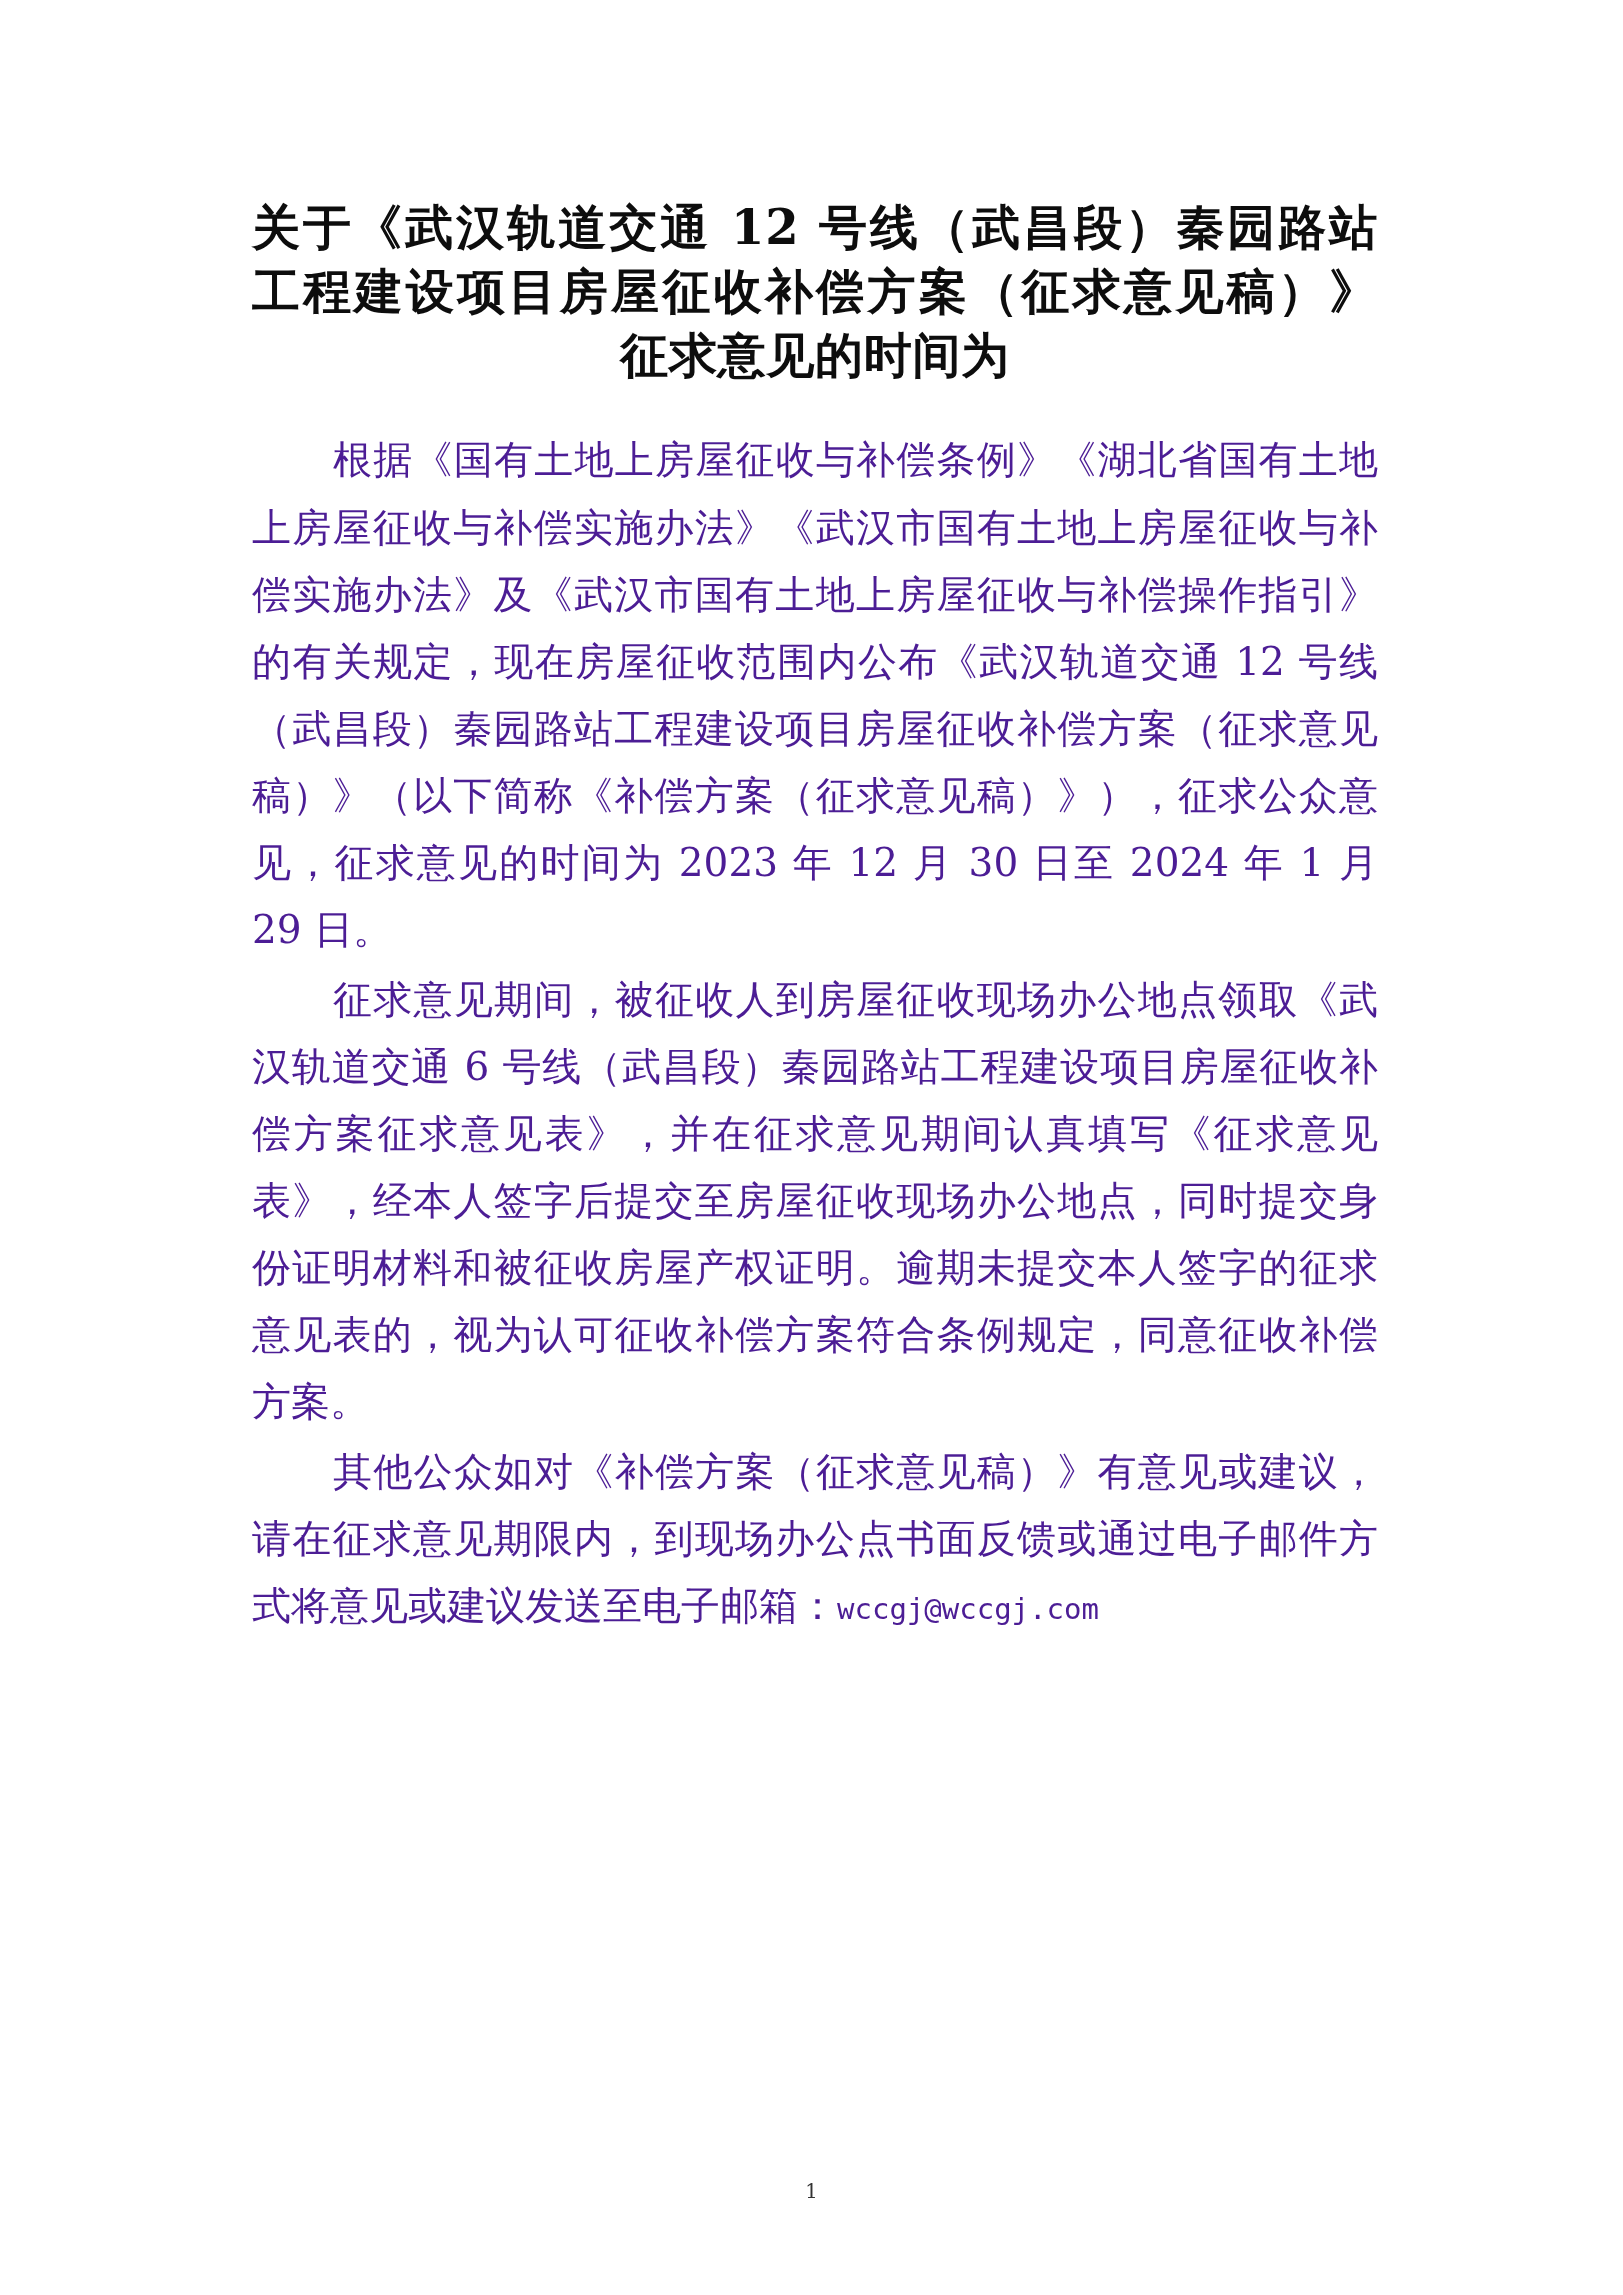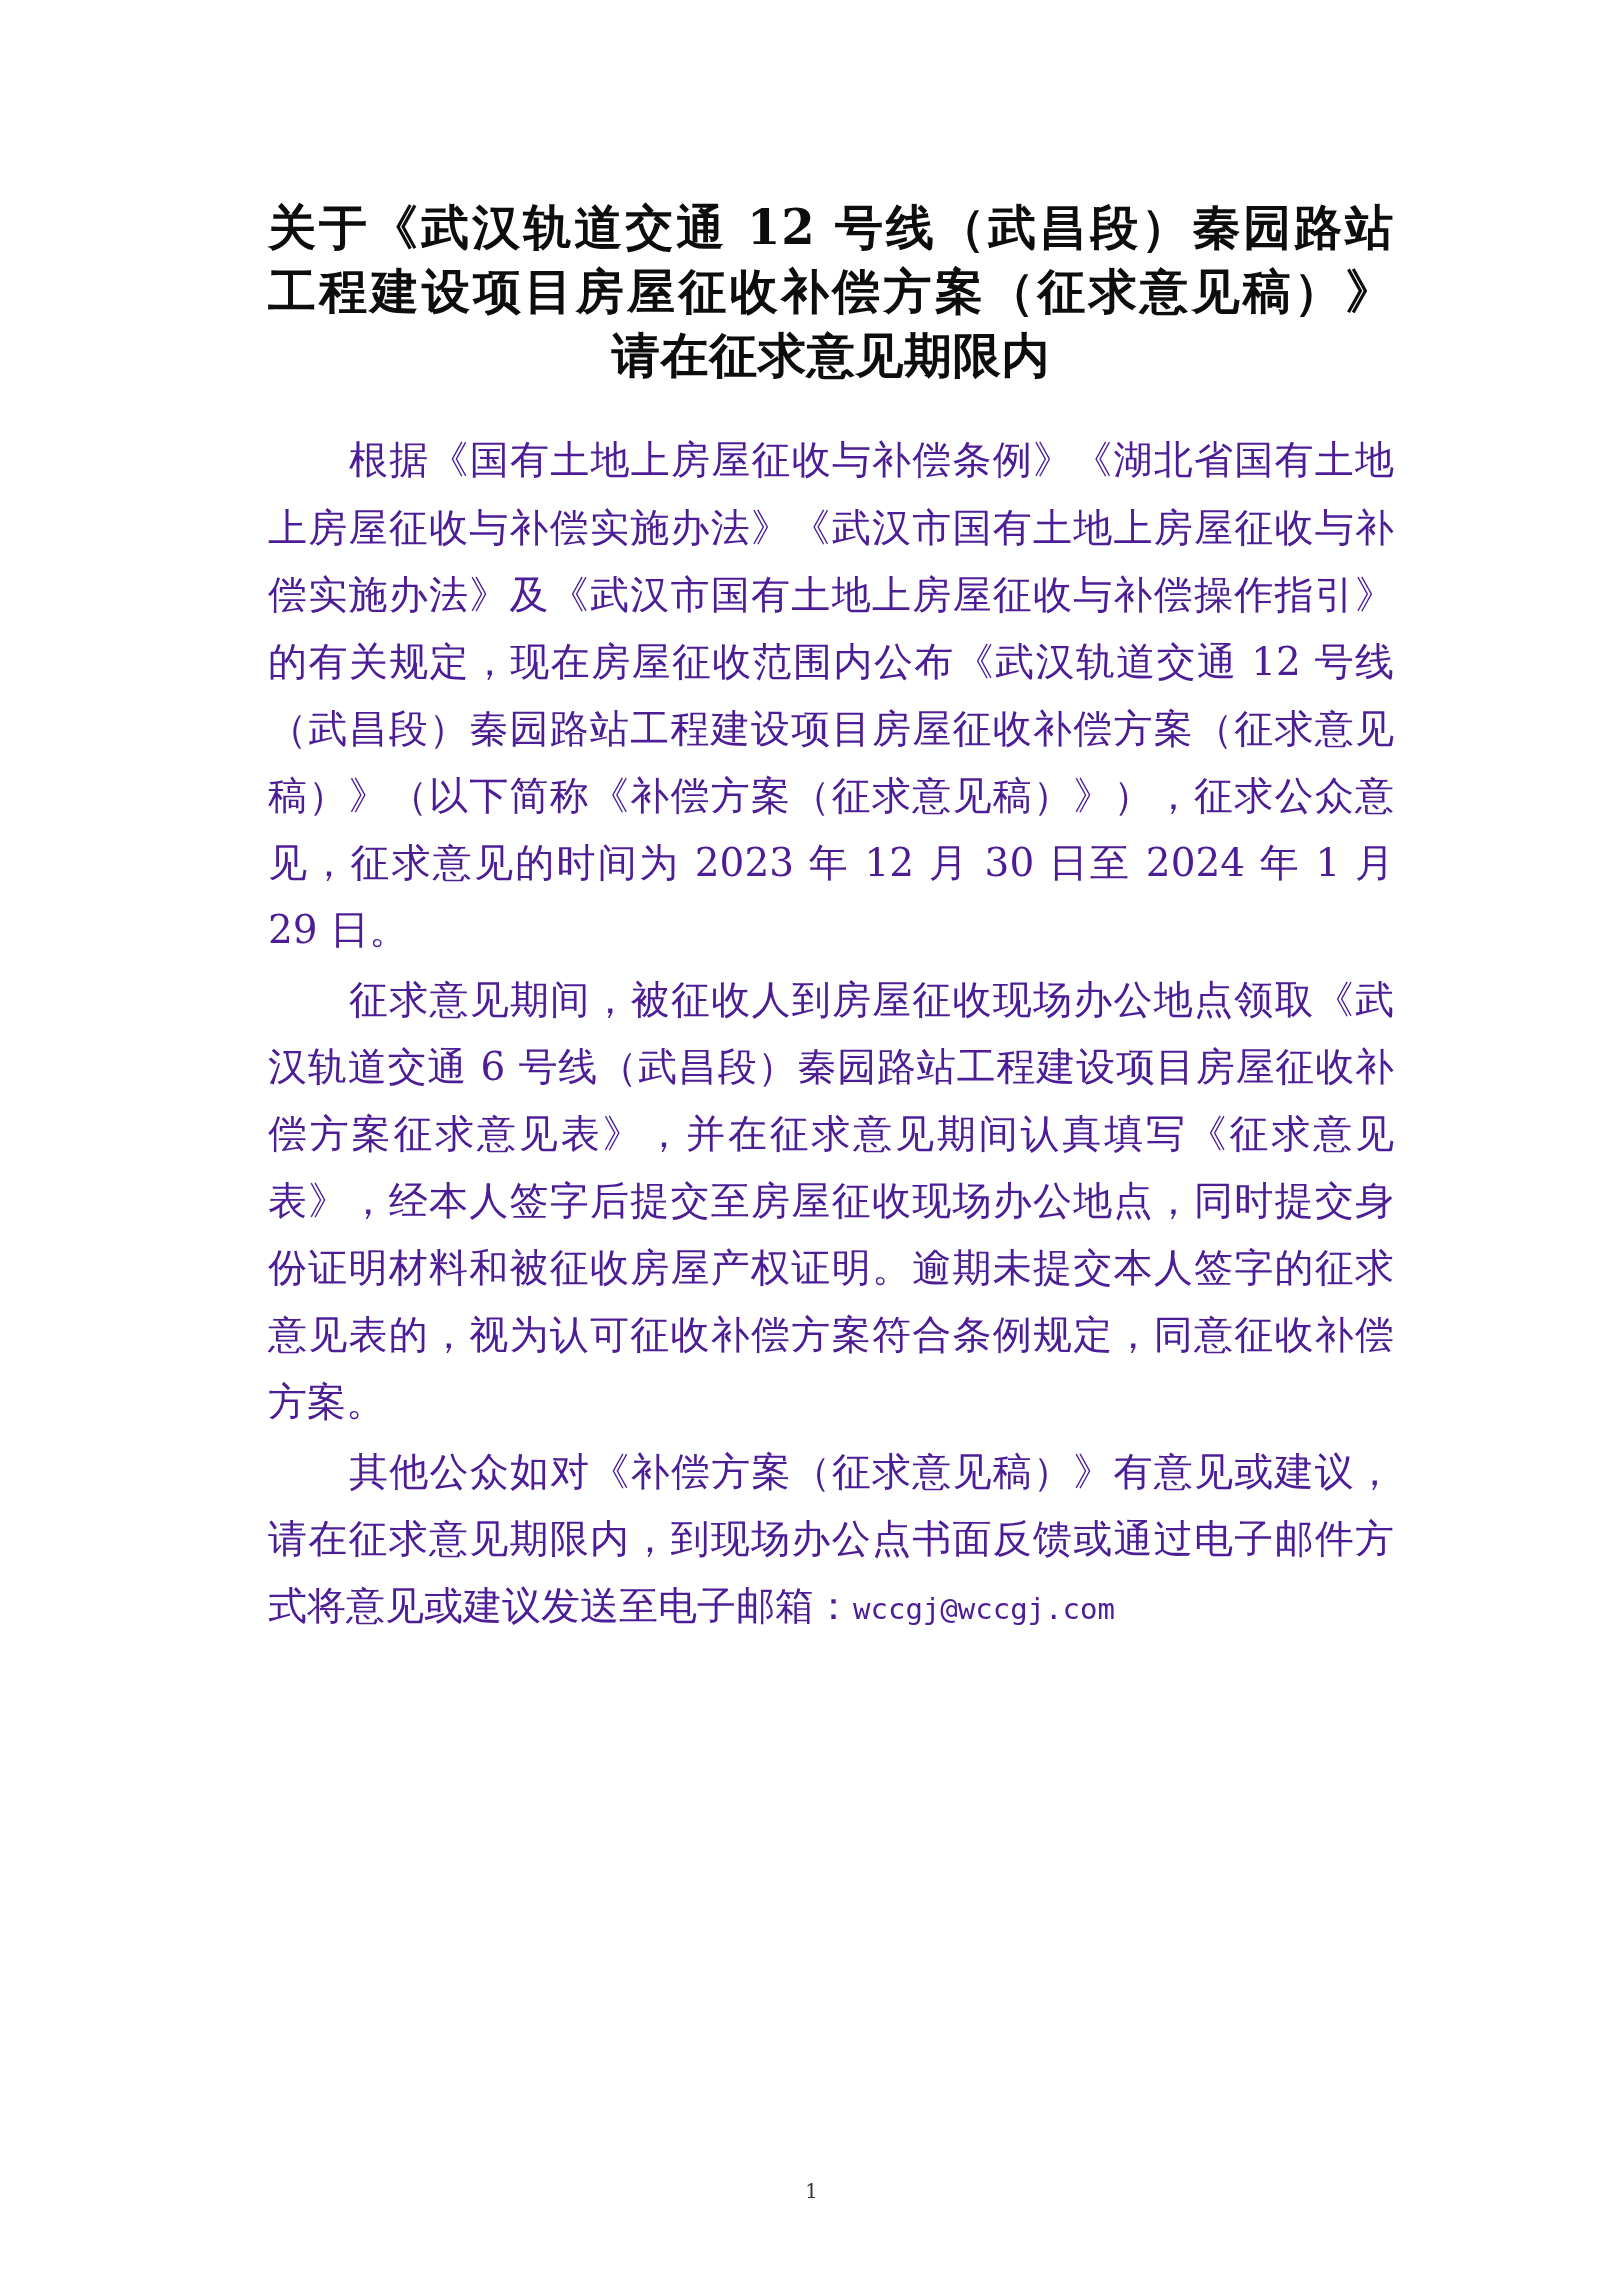--- a/index.html
+++ b/index.html
@@ -13,21 +13,21 @@
   .page {
     position: relative;
     width: 1623px;
     height: 2295px;
     background: #ffffff;
     box-sizing: border-box;
     overflow: hidden;
   }
   .content {
     position: absolute;
-    left: 268px;
+    left: 252px;
     top: 196px;
     width: 1126px;
   }
   .doc-title {
     font-family: "DejaVu Serif", serif;
     font-weight: bold;
     font-size: 48px;
     line-height: 1.33;
     color: #0d0d0d;
     text-align: center;
@@ -77,21 +77,21 @@
 </head>
 <body>
 
 <div class="page">
 
   <div class="content">
 
     <h1 class="doc-title">
       <span class="tline l1">关于《武汉轨道交通 12 号线（武昌段）秦园路站</span>
       <span class="tline l2">工程建设项目房屋征收补偿方案（征求意见稿）》</span>
-      <span class="tline l3">请在征求意见期限内</span>
+      <span class="tline l3">征求意见的时间为</span>
     </h1>
 
     <p class="para last-left">根据《国有土地上房屋征收与补偿条例》《湖北省国有土地上房屋征收与补偿实施办法》《武汉市国有土地上房屋征收与补偿实施办法》及《武汉市国有土地上房屋征收与补偿操作指引》的有关规定，现在房屋征收范围内公布《武汉轨道交通 12 号线（武昌段）秦园路站工程建设项目房屋征收补偿方案（征求意见稿）》（以下简称《补偿方案（征求意见稿）》），征求公众意见，征求意见的时间为 2023 年 12 月 30 日至 2024 年 1 月 29 日。</p>
 
     <p class="para last-left">征求意见期间，被征收人到房屋征收现场办公地点领取《武汉轨道交通 6 号线（武昌段）秦园路站工程建设项目房屋征收补偿方案征求意见表》，并在征求意见期间认真填写《征求意见表》，经本人签字后提交至房屋征收现场办公地点，同时提交身份证明材料和被征收房屋产权证明。逾期未提交本人签字的征求意见表的，视为认可征收补偿方案符合条例规定，同意征收补偿方案。</p>
 
     <p class="para last-left"><span>其他公众如对《补偿方案（征求意见稿）》有意见或建议，请在征求意见期限内，到现场办公点书面反馈或通过电子邮件方式将意见或建议发送至电子邮箱：</span><span class="mono">wccgj@wccgj.com</span></p>
 
 
   </div>

